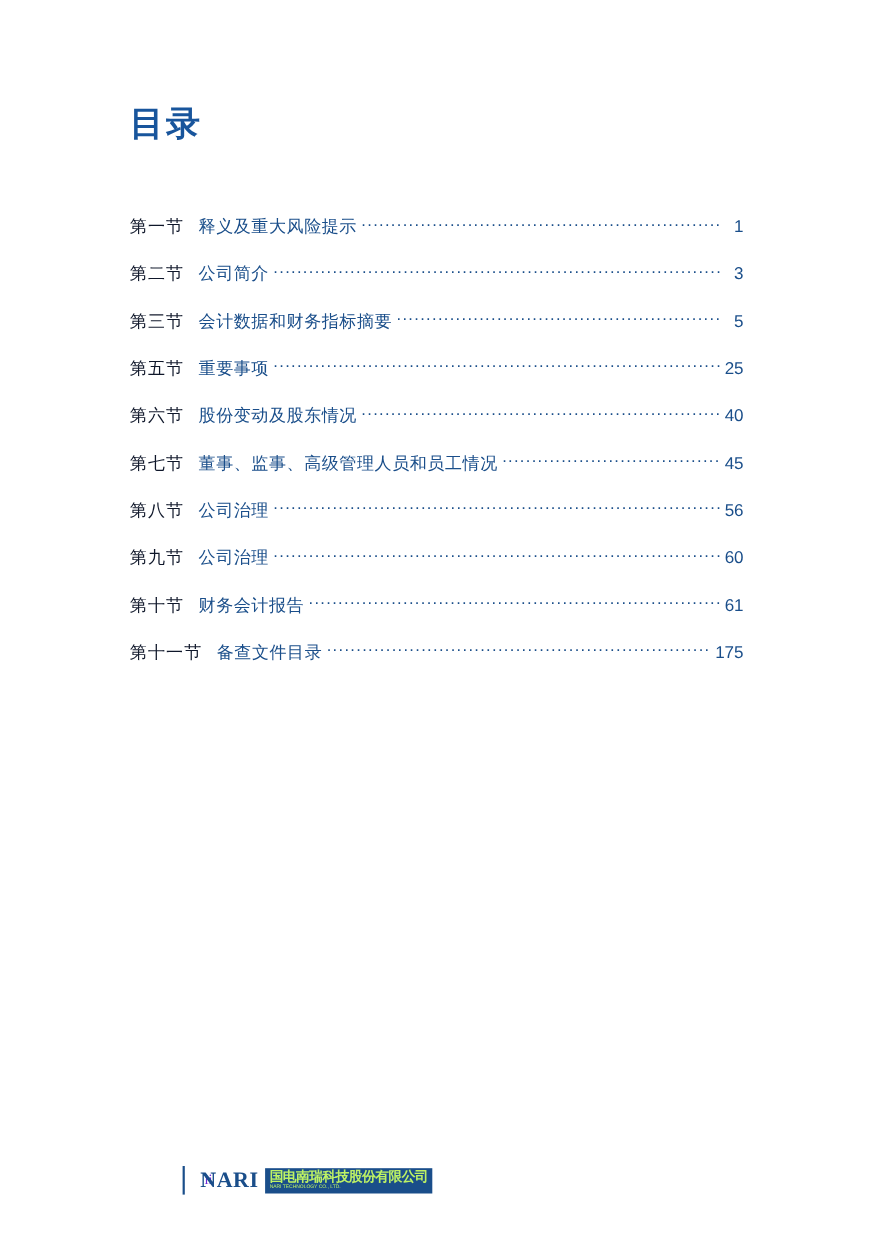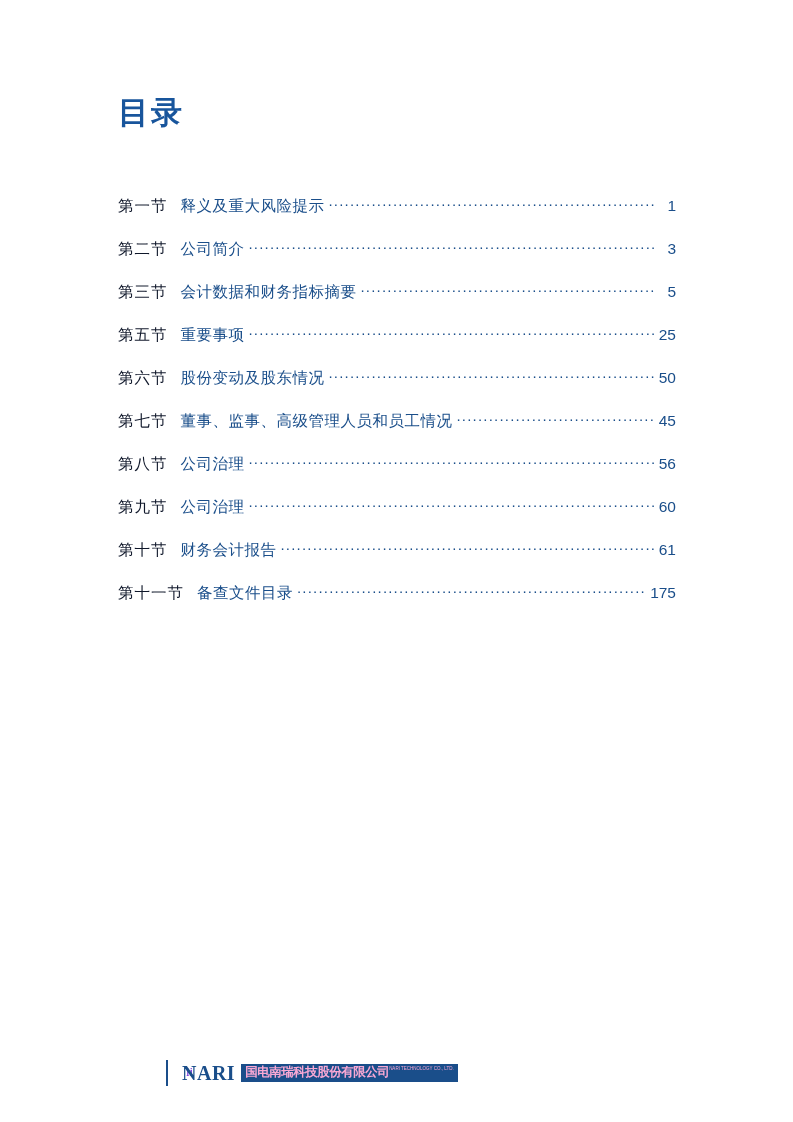--- a/index.html
+++ b/index.html
@@ -123,25 +123,25 @@
   .logo .nari {
     font-family: "Liberation Serif", serif;
     font-weight: bold;
     font-size: 20px;
     color: #1a4e8a;
     letter-spacing: 0.5px;
   }
   .logo .badge {
     margin-left: 6px;
     background: #1a4e8a;
-    color: #f9a8d4;
+    color: #bef264;
     padding: 2px 4px 3px 4px;
     line-height: 1;
     display: flex;
-    flex-direction: row;
+    flex-direction: column;
     justify-content: center;
   }
   .logo .badge .cn {
     font-size: 12.5px;
     font-weight: bold;
     letter-spacing: -0.5px;
     white-space: nowrap;
   }
   .logo .badge .en {
     font-size: 4.5px;
@@ -191,21 +191,21 @@
       <span class="title">重要事项</span>
       <span class="leader"></span>
       <span class="page-num">25</span>
     </div>
 
     <div class="toc-row">
       <span class="sec">第六节</span>
       <span class="gap"></span>
       <span class="title">股份变动及股东情况</span>
       <span class="leader"></span>
-      <span class="page-num">50</span>
+      <span class="page-num">40</span>
     </div>
 
     <div class="toc-row">
       <span class="sec">第七节</span>
       <span class="gap"></span>
       <span class="title">董事、监事、高级管理人员和员工情况</span>
       <span class="leader"></span>
       <span class="page-num">45</span>
     </div>
 

